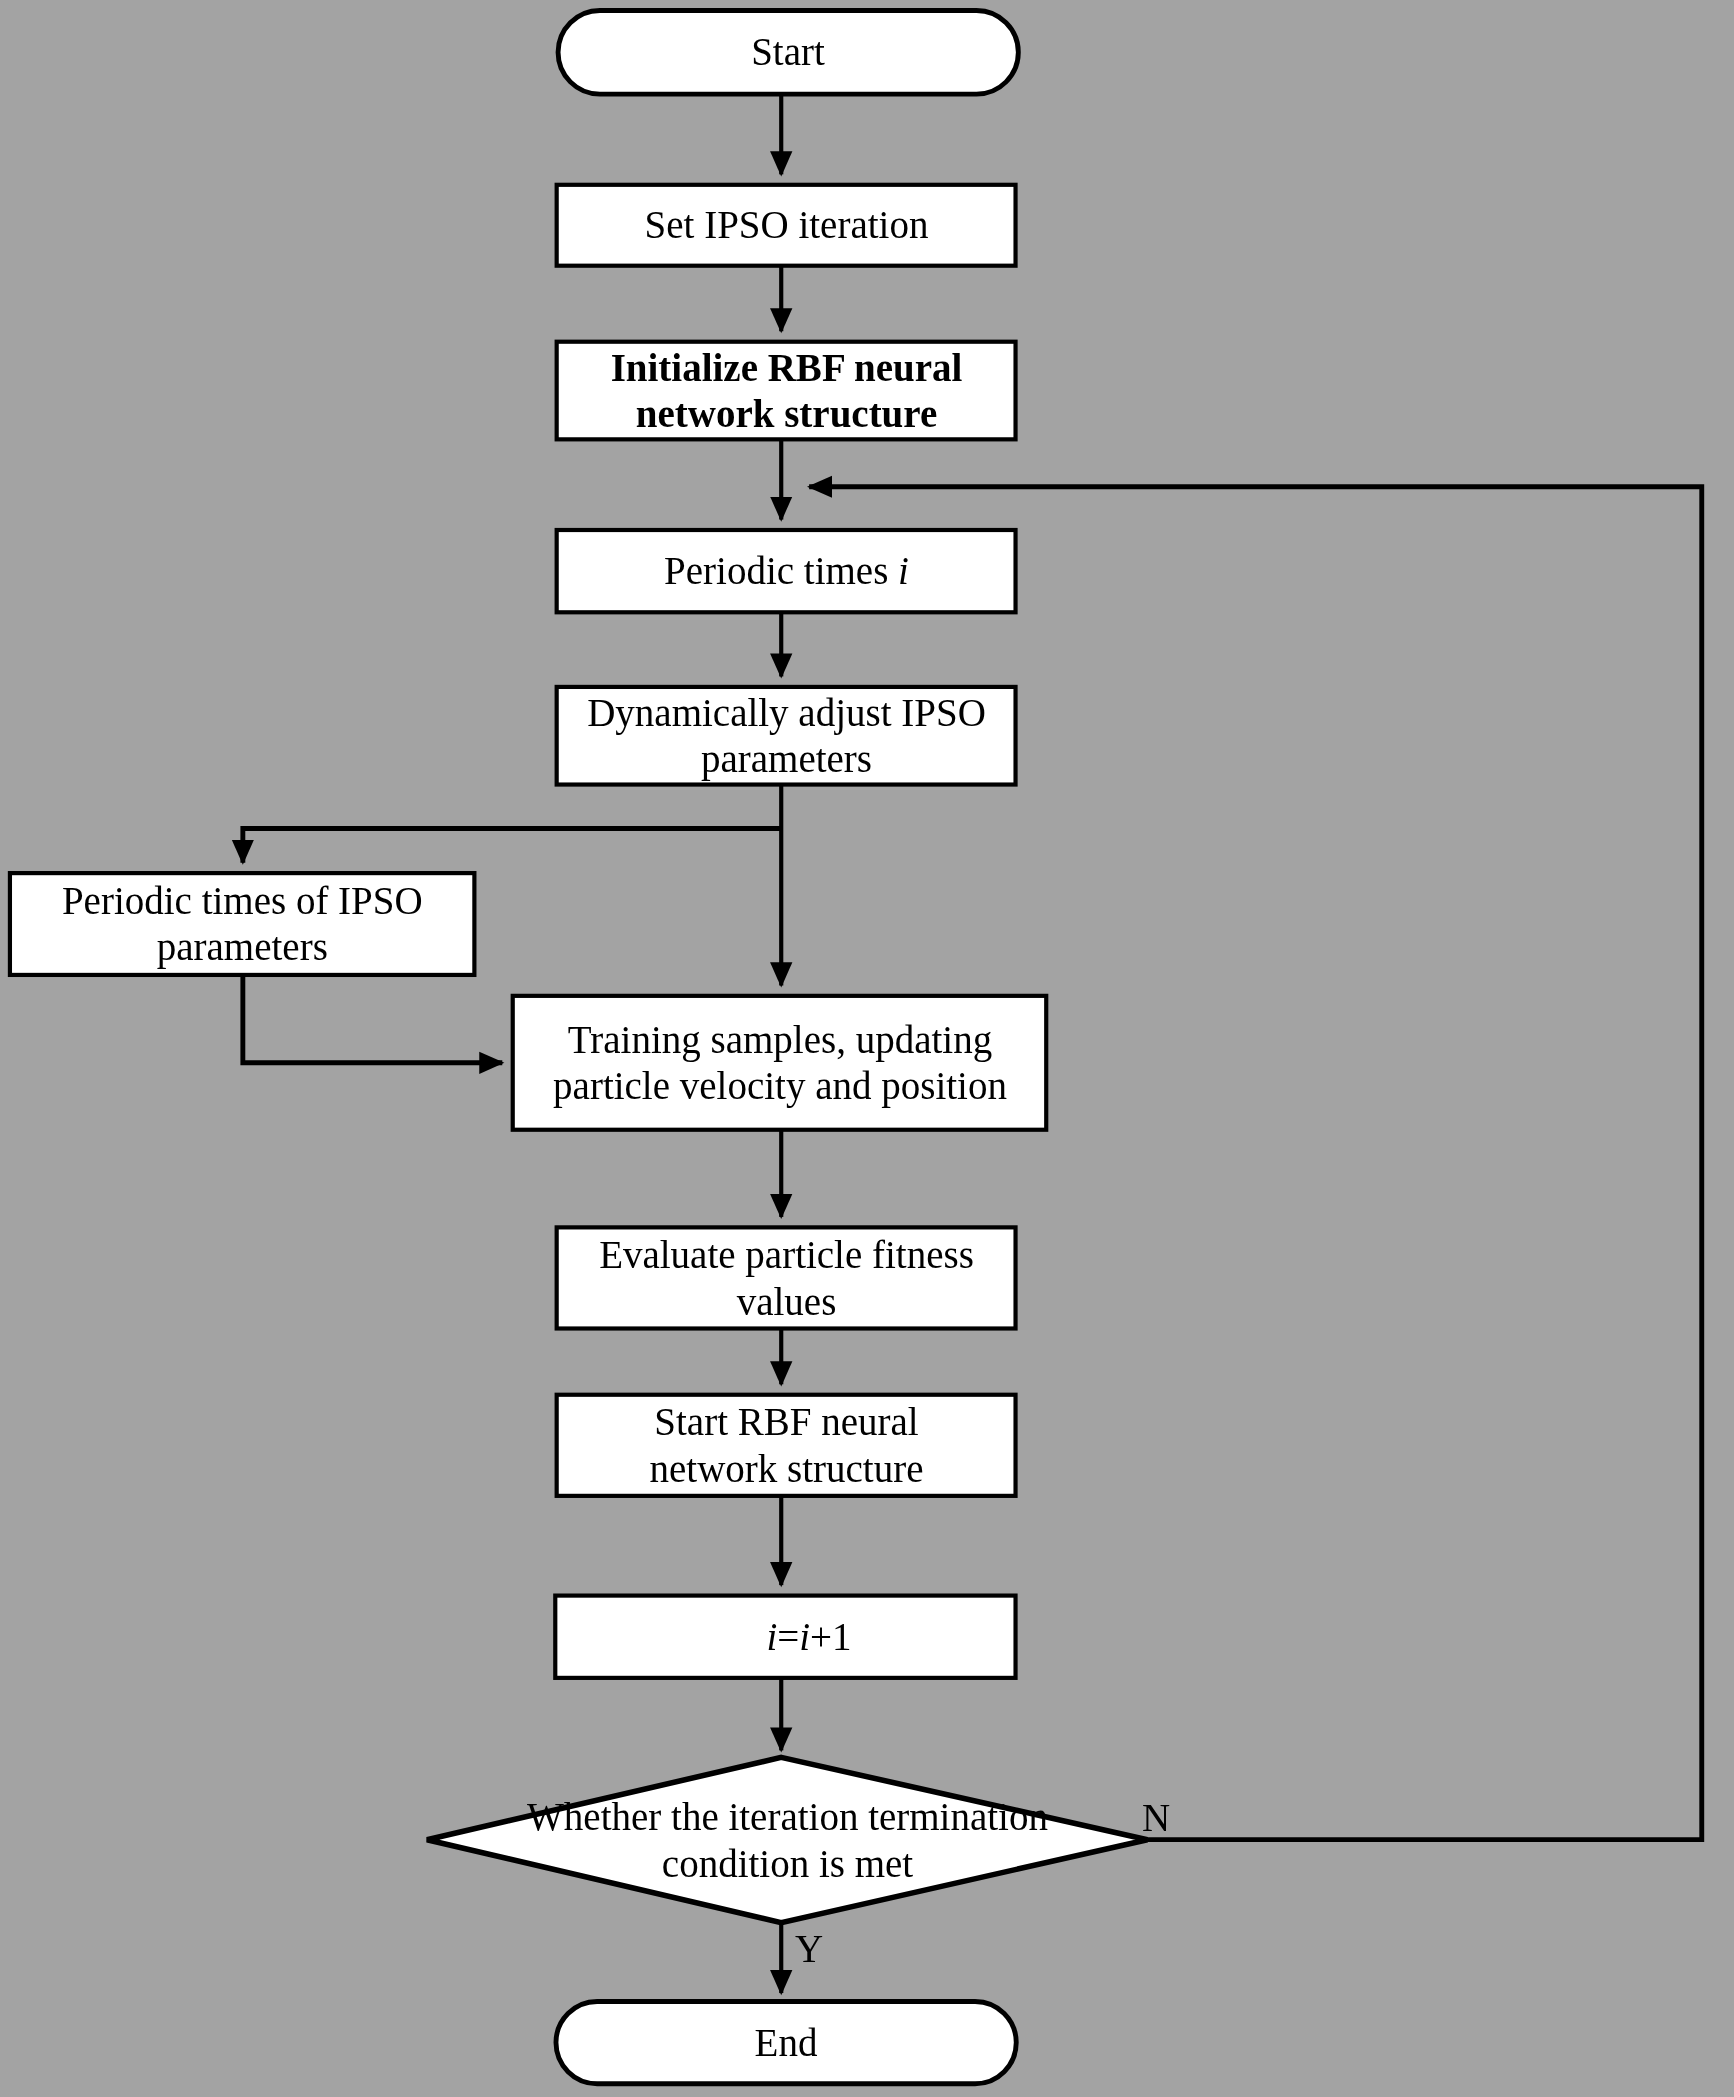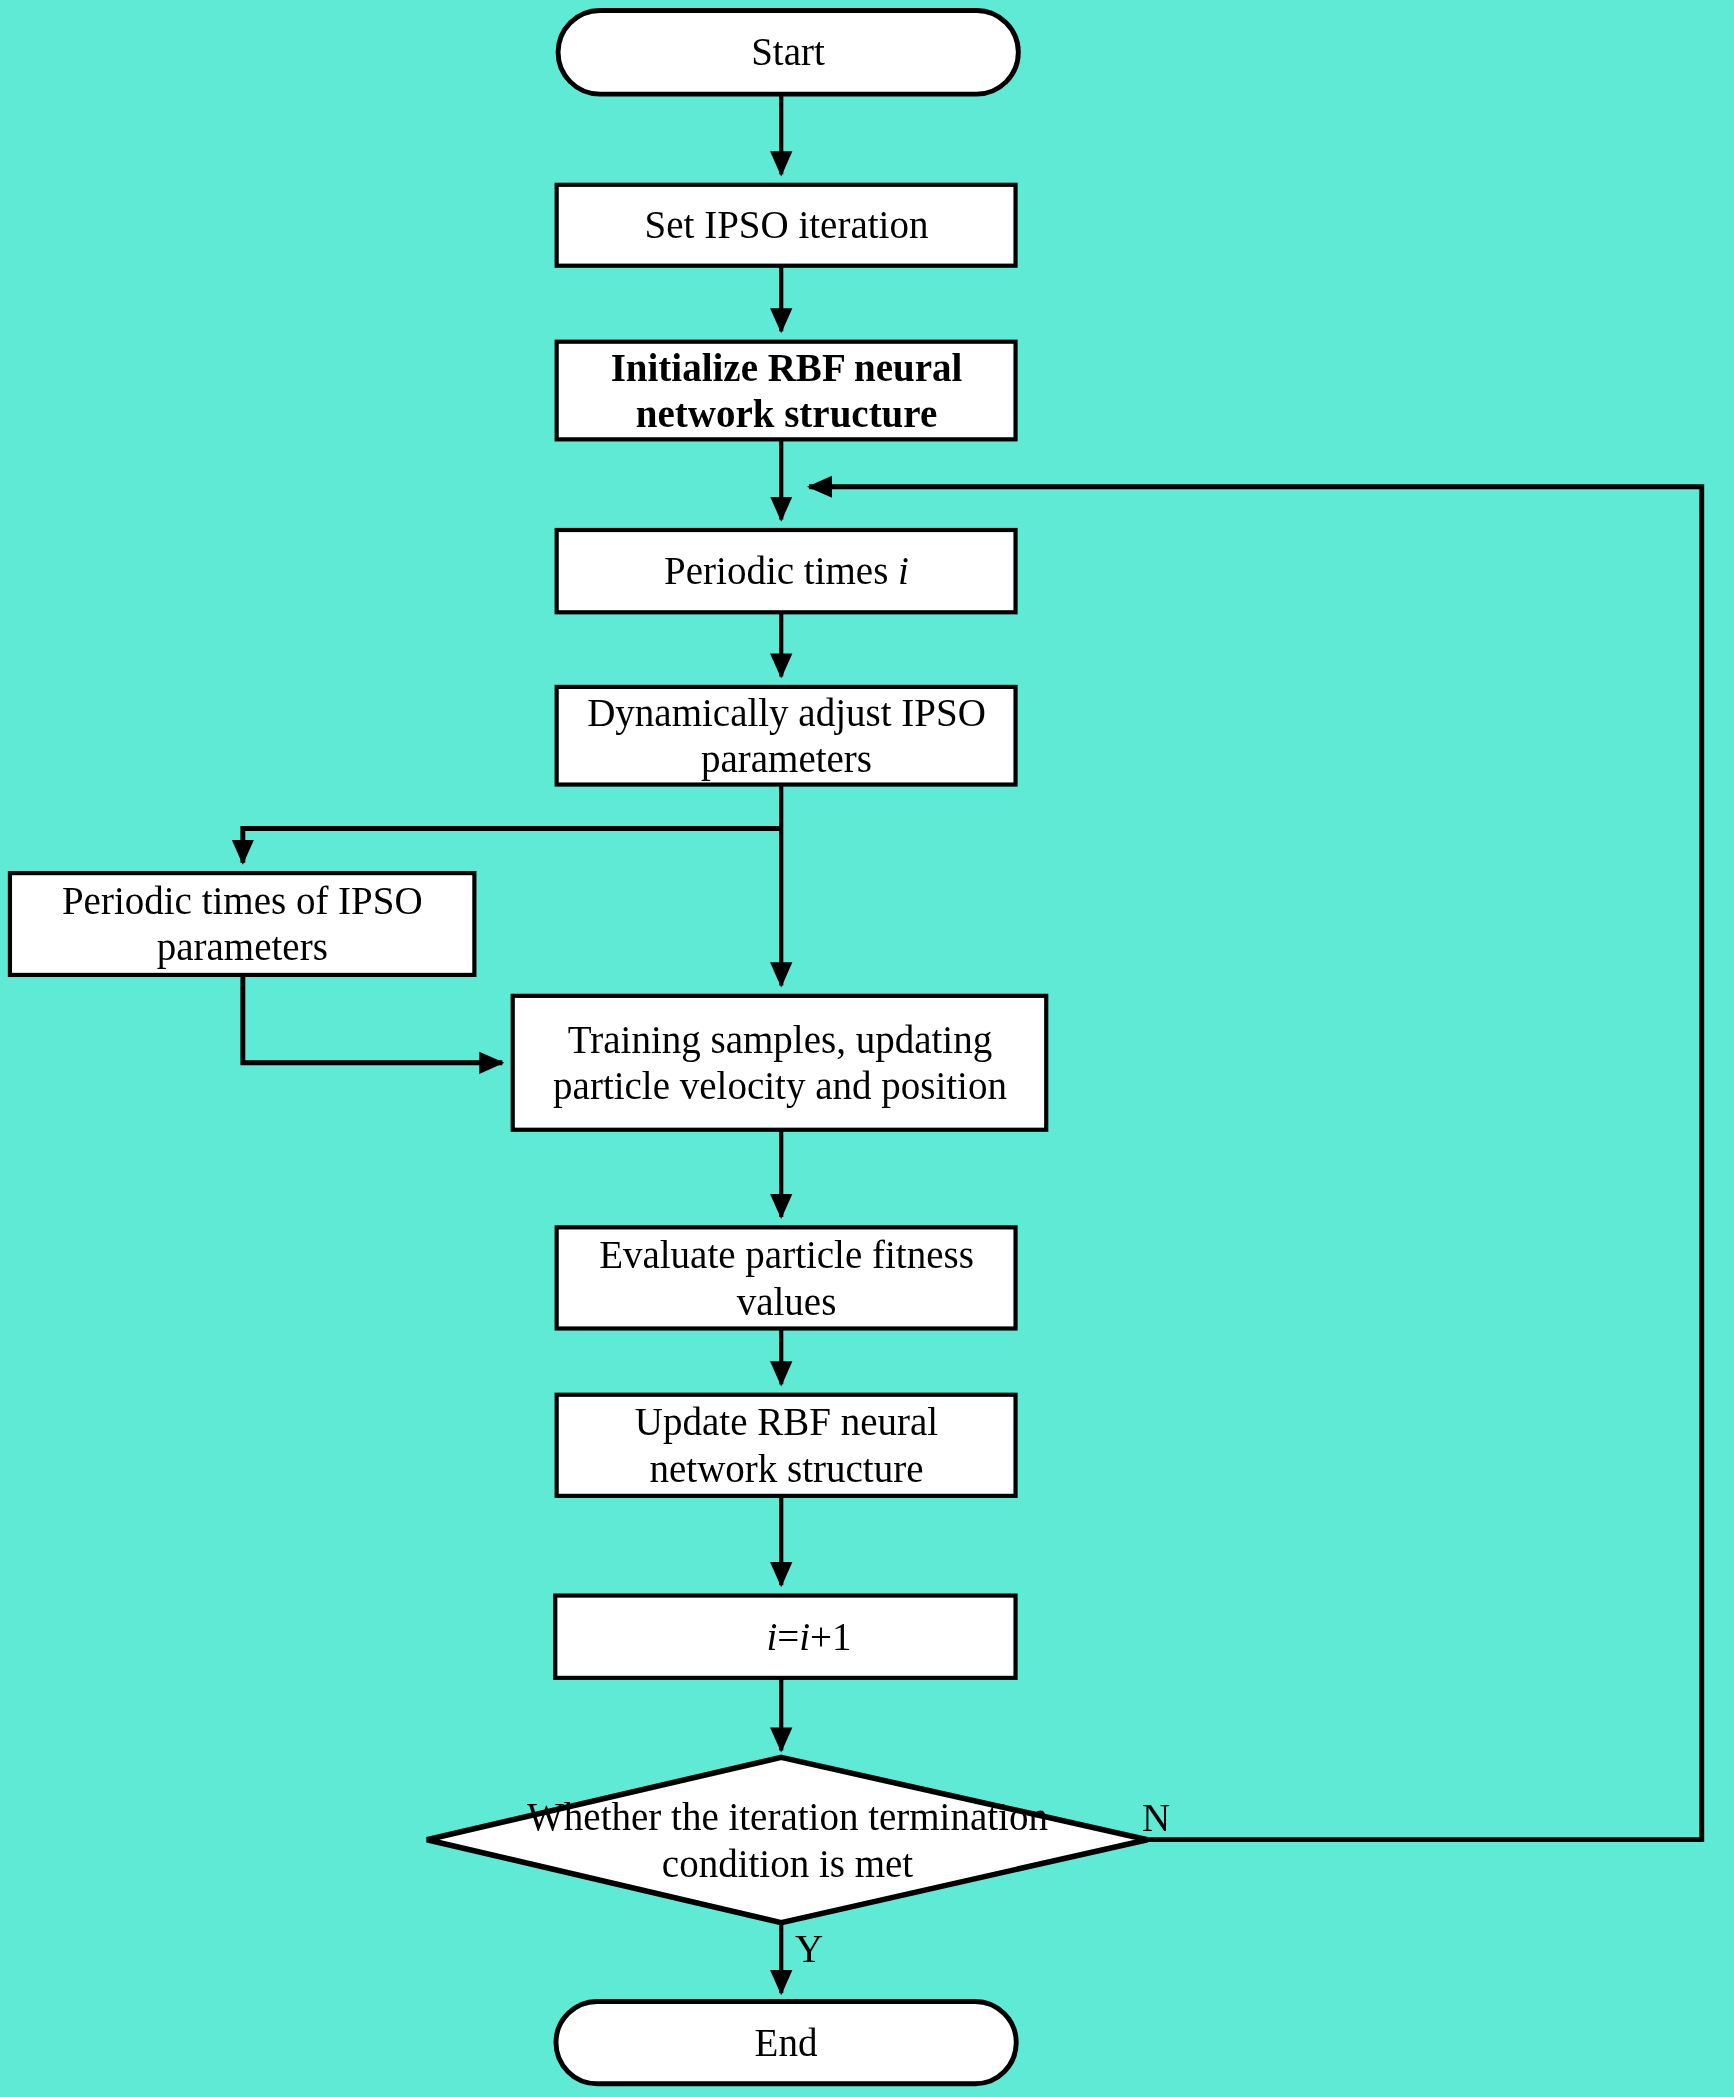--- a/index.html
+++ b/index.html
@@ -5,21 +5,21 @@
 <style>
   html, body {
     margin: 0;
     padding: 0;
     background: #ffffff;
   }
   #canvas {
     position: relative;
     width: 1734px;
     height: 2097px;
-    background: #5eead4;
+    background: #a3a3a3;
     overflow: hidden;
     font-family: "Liberation Serif", "DejaVu Serif", serif;
   }
   #flow-svg {
     position: absolute;
     left: 0;
     top: 0;
     width: 1734px;
     height: 2097px;
   }
@@ -142,21 +142,21 @@
     <span>Training samples, updating
 particle velocity and position</span>
   </div>
 
   <div class="node-label" style="left:557px; top:1228px; width:459px; height:101px;">
     <span>Evaluate particle fitness
 values</span>
   </div>
 
   <div class="node-label" style="left:557px; top:1395px; width:459px; height:101px;">
-    <span>Update RBF neural
+    <span>Start RBF neural
 network structure</span>
   </div>
 
   <div class="node-label" style="left:555px; top:1596px; width:460px; height:82px;padding-left:24px;">
     <span><em>i</em><span>=</span><em>i</em><span>+1</span></span>
   </div>
 
   <div class="node-label" style="left:427px; top:1758px; width:721px; height:165px;">
     <span style="display:block; width:781px;">Whether the iteration termination
 condition is met</span>

